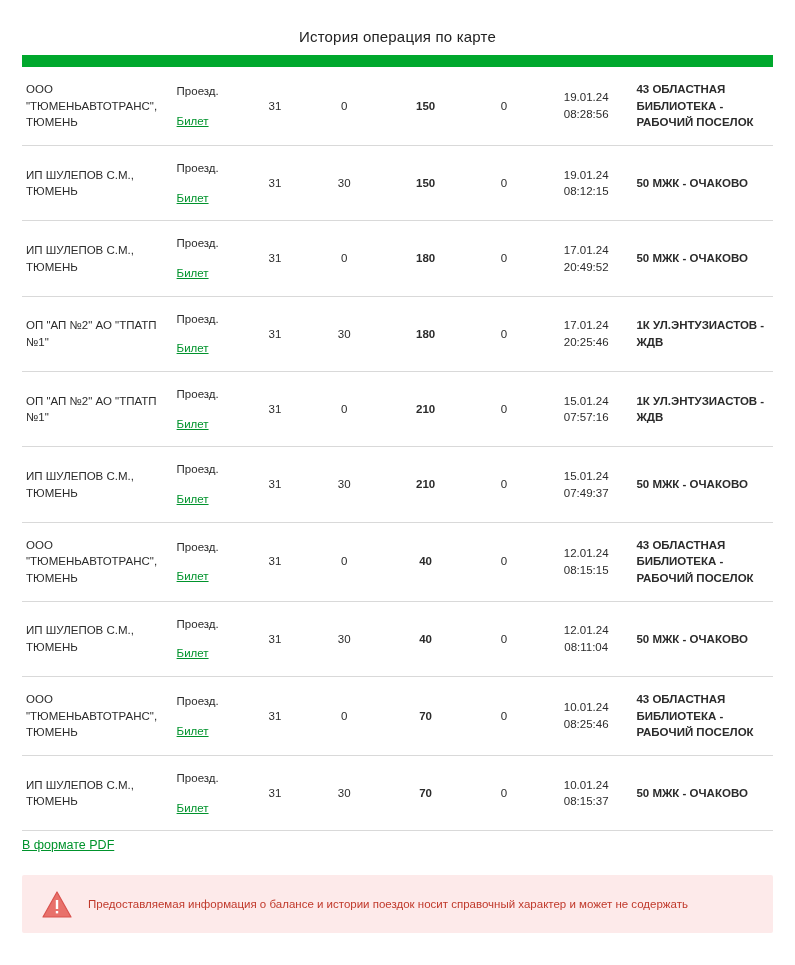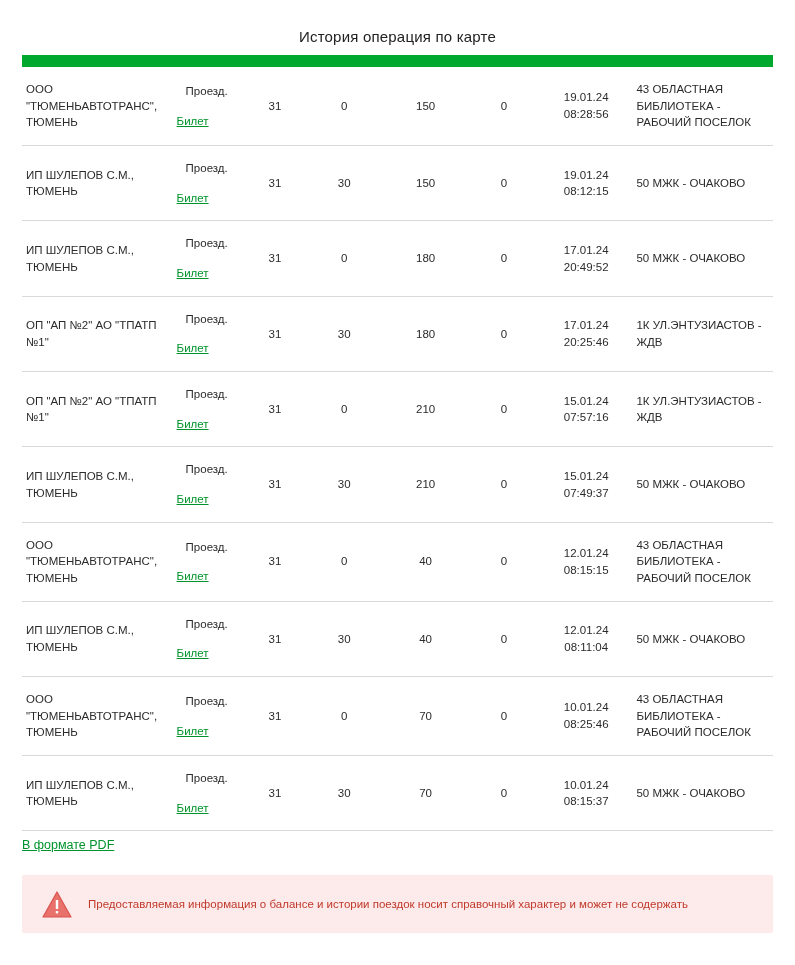--- a/index.html
+++ b/index.html
@@ -41,26 +41,26 @@
     padding: 14px 4px;
     font-size: 11.5px;
     color: #2b2b2b;
     vertical-align: middle;
     line-height: 1.45;
   }
   td.c-org     { width: 150px; padding-left: 8px; }
   td.c-type    { width: 72px; }
   td.c-n1      { width: 60px; text-align: center; }
   td.c-n2      { width: 78px; text-align: center; }
-  td.c-n3      { width: 84px; text-align: center; }
+  td.c-n3      { width: 84px; text-align: center; font-weight: bold; }
   td.c-n4      { width: 72px; text-align: center; }
   td.c-date    { width: 92px; text-align: center; }
-  td.c-route   { width: 140px; padding-left: 8px; }
-
-  .type-label { display: block; margin-left: 9px; }
+  td.c-route   { width: 140px; padding-left: 8px; font-weight: bold; }
+
+  .type-label { display: block; }
   .ticket-link {
     color: #00932c;
     text-decoration: underline;
     cursor: pointer;
     display: inline-block;
     margin-top: 13px;
     text-align: right;
   }
   .pdf-row {
     margin: 4px 22px 0 22px;

